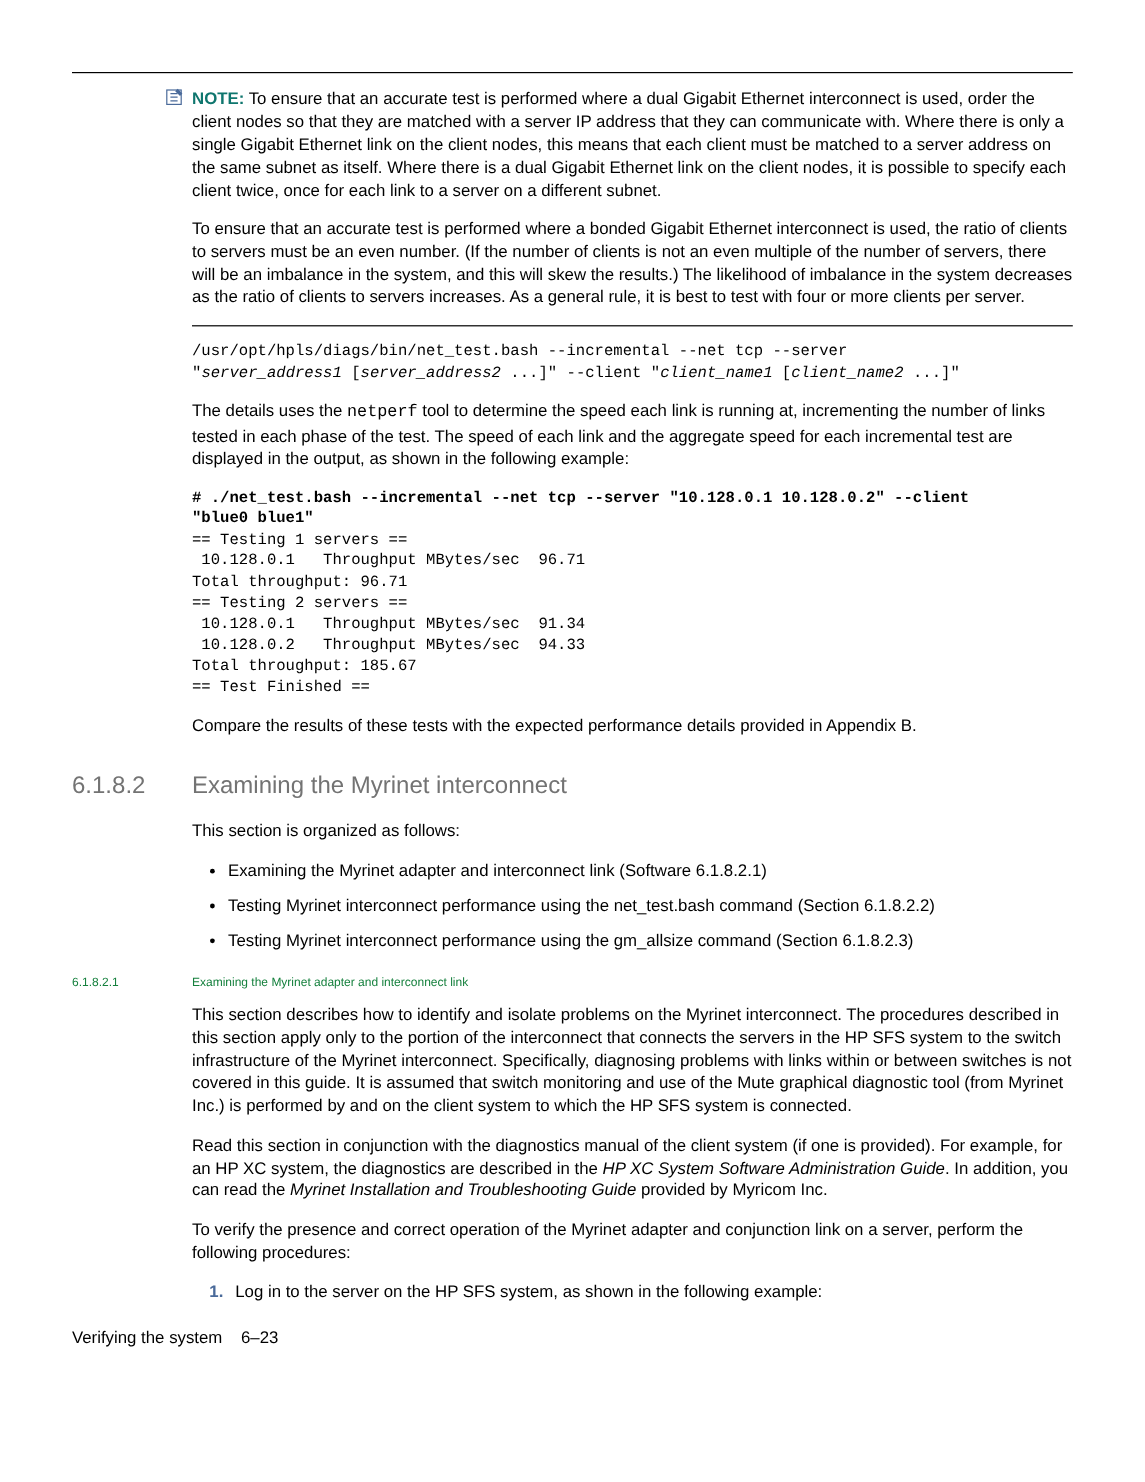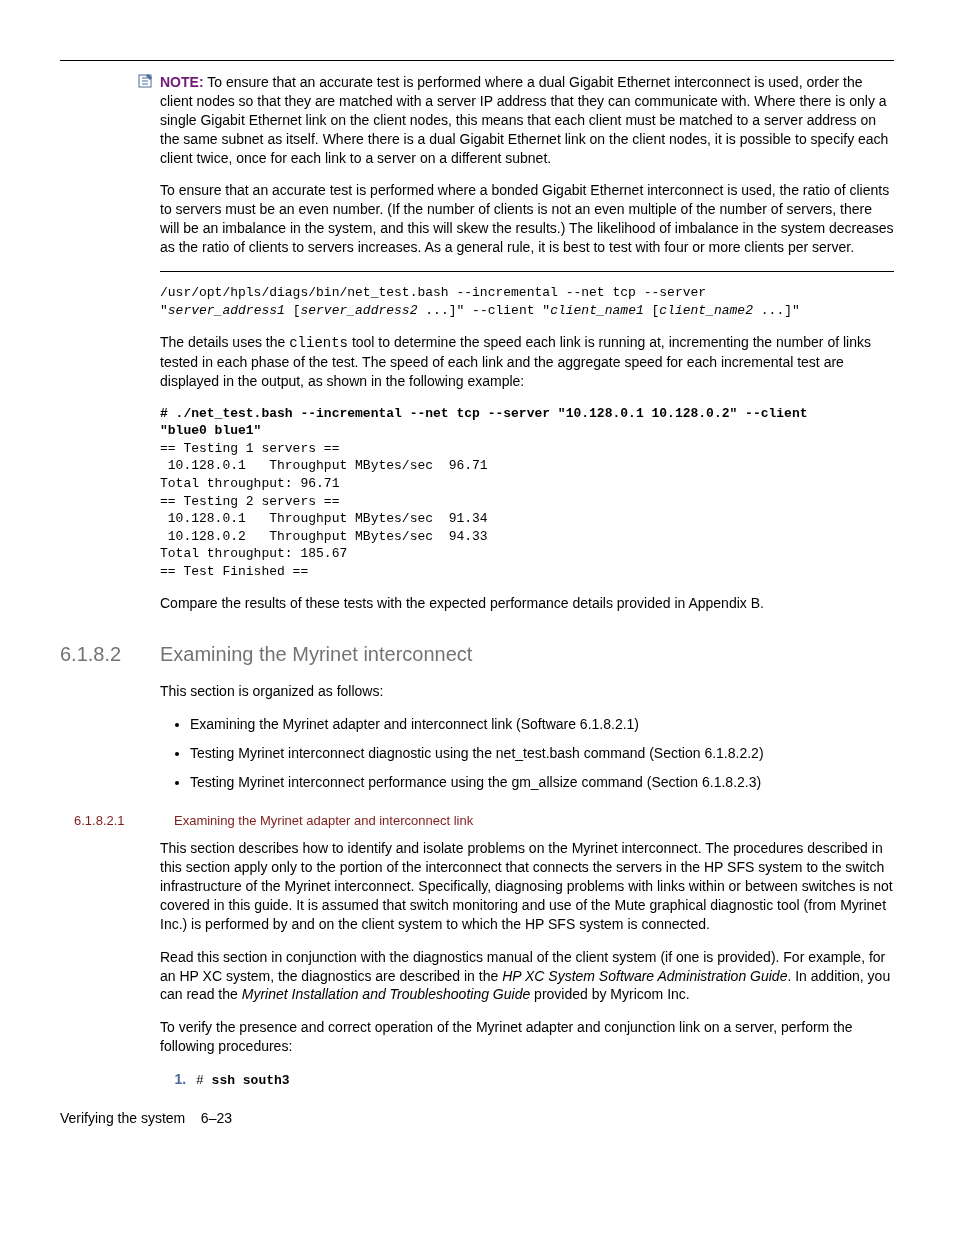--- a/index.html
+++ b/index.html
@@ -20,21 +20,21 @@
     margin-left: 100px;
     position: relative;
   }
   .note-icon {
     position: absolute;
     left: -22px;
     top: 0;
     font-size: 14px;
   }
   .note-label {
-    color: #701a75;
+    color: #0f766e;
     font-weight: bold;
   }
   .para {
     margin: 0 0 14px 0;
   }
   .indent {
     margin-left: 100px;
   }
   .code-block {
     font-family: "Courier New", monospace;
@@ -59,24 +59,24 @@
     color: #737373;
     font-weight: normal;
     font-size: 20px;
     margin: 28px 0 14px 0;
   }
   h2.section .num {
     display: inline-block;
     width: 100px;
   }
   h3.subsection {
-    color: #7f1d1d;
+    color: #15803d;
     font-weight: normal;
-    font-size: 13px;
-    margin: 20px 0 10px 14px;
+    font-size: 10px;
+    margin: 20px 0 10px 0;
   }
   h3.subsection .num {
     display: inline-block;
     width: 100px;
   }
   ul.bullets {
     margin: 0 0 14px 100px;
     padding-left: 30px;
   }
   ul.bullets li {
@@ -127,54 +127,54 @@
   </span>
   <p class="para"><span class="note-label">NOTE:</span> <span>To ensure that an accurate test is performed where a dual Gigabit Ethernet interconnect is used, order the client nodes so that they are matched with a server IP address that they can communicate with. Where there is only a single Gigabit Ethernet link on the client nodes, this means that each client must be matched to a server address on the same subnet as itself. Where there is a dual Gigabit Ethernet link on the client nodes, it is possible to specify each client twice, once for each link to a server on a different subnet.</span></p>
   <p class="para">To ensure that an accurate test is performed where a bonded Gigabit Ethernet interconnect is used, the ratio of clients to servers must be an even number. (If the number of clients is not an even multiple of the number of servers, there will be an imbalance in the system, and this will skew the results.) The likelihood of imbalance in the system decreases as the ratio of clients to servers increases. As a general rule, it is best to test with four or more clients per server.</p>
 </div>
 
 <div class="hr-top" style="margin-left:100px;"></div>
 
 <div class="code-block"><span>/usr/opt/hpls/diags/bin/net_test.bash --incremental --net tcp --server </span>
 <span>"</span><span class="code-italic">server_address1</span><span> [</span><span class="code-italic">server_address2</span><span> ...]</span><span>" --client "</span><span class="code-italic">client_name1</span><span> [</span><span class="code-italic">client_name2</span><span> ...]</span><span>"</span></div>
 
-<p class="para indent"><span>The details uses the </span><span class="mono">clients</span><span> tool to determine the speed each link is running at, incrementing the number of links tested in each phase of the test. The speed of each link and the aggregate speed for each incremental test are displayed in the output, as shown in the following example:</span></p>
+<p class="para indent"><span>The details uses the </span><span class="mono">netperf</span><span> tool to determine the speed each link is running at, incrementing the number of links tested in each phase of the test. The speed of each link and the aggregate speed for each incremental test are displayed in the output, as shown in the following example:</span></p>
 
 <div class="code-block"><span class="code-bold"># ./net_test.bash --incremental --net tcp --server "10.128.0.1 10.128.0.2" --client </span>
 <span class="code-bold">"blue0 blue1"</span><span>
 == Testing 1 servers ==
  10.128.0.1   Throughput MBytes/sec  96.71
 Total throughput: 96.71
 == Testing 2 servers ==
  10.128.0.1   Throughput MBytes/sec  91.34
  10.128.0.2   Throughput MBytes/sec  94.33
 Total throughput: 185.67
 == Test Finished ==</span></div>
 
 <p class="para indent">Compare the results of these tests with the expected performance details provided in Appendix B.</p>
 
 <h2 class="section"><span class="num">6.1.8.2</span><span>Examining the Myrinet interconnect</span></h2>
 
 <p class="para indent">This section is organized as follows:</p>
 
 <ul class="bullets">
   <li>Examining the Myrinet adapter and interconnect link (Software 6.1.8.2.1)</li>
-  <li>Testing Myrinet interconnect diagnostic using the net_test.bash command (Section 6.1.8.2.2)</li>
+  <li>Testing Myrinet interconnect performance using the net_test.bash command (Section 6.1.8.2.2)</li>
   <li>Testing Myrinet interconnect performance using the gm_allsize command (Section 6.1.8.2.3)</li>
 </ul>
 
 <h3 class="subsection"><span class="num">6.1.8.2.1</span><span>Examining the Myrinet adapter and interconnect link</span></h3>
 
 <p class="para indent">This section describes how to identify and isolate problems on the Myrinet interconnect. The procedures described in this section apply only to the portion of the interconnect that connects the servers in the HP SFS system to the switch infrastructure of the Myrinet interconnect. Specifically, diagnosing problems with links within or between switches is not covered in this guide. It is assumed that switch monitoring and use of the Mute graphical diagnostic tool (from Myrinet Inc.) is performed by and on the client system to which the HP SFS system is connected.</p>
 
 <p class="para indent"><span>Read this section in conjunction with the diagnostics manual of the client system (if one is provided). For example, for an HP XC system, the diagnostics are described in the </span><span class="italic-title">HP XC System Software Administration Guide</span><span>. In addition, you can read the </span><span class="italic-title">Myrinet Installation and Troubleshooting Guide</span><span> provided by Myricom Inc.</span></p>
 
 <p class="para indent">To verify the presence and correct operation of the Myrinet adapter and conjunction link on a server, perform the following procedures:</p>
 
 <ol class="steps">
   <li>
-    <div class="step-code"><span># </span><span class="bold">ssh south3</span></div>
+    <span>Log in to the server on the HP SFS system, as shown in the following example:</span>
   </li>
 </ol>
 
 <div class="footer">
   <span>Verifying the system</span>&nbsp;&nbsp;&nbsp;&nbsp;<span>6–23</span>
 </div>
 
 </body></html>

